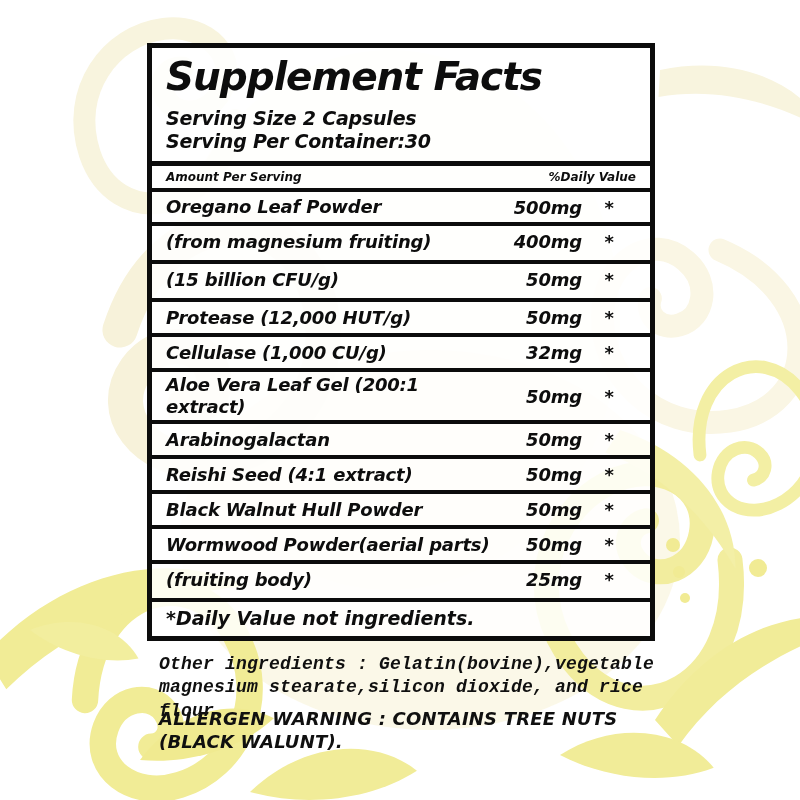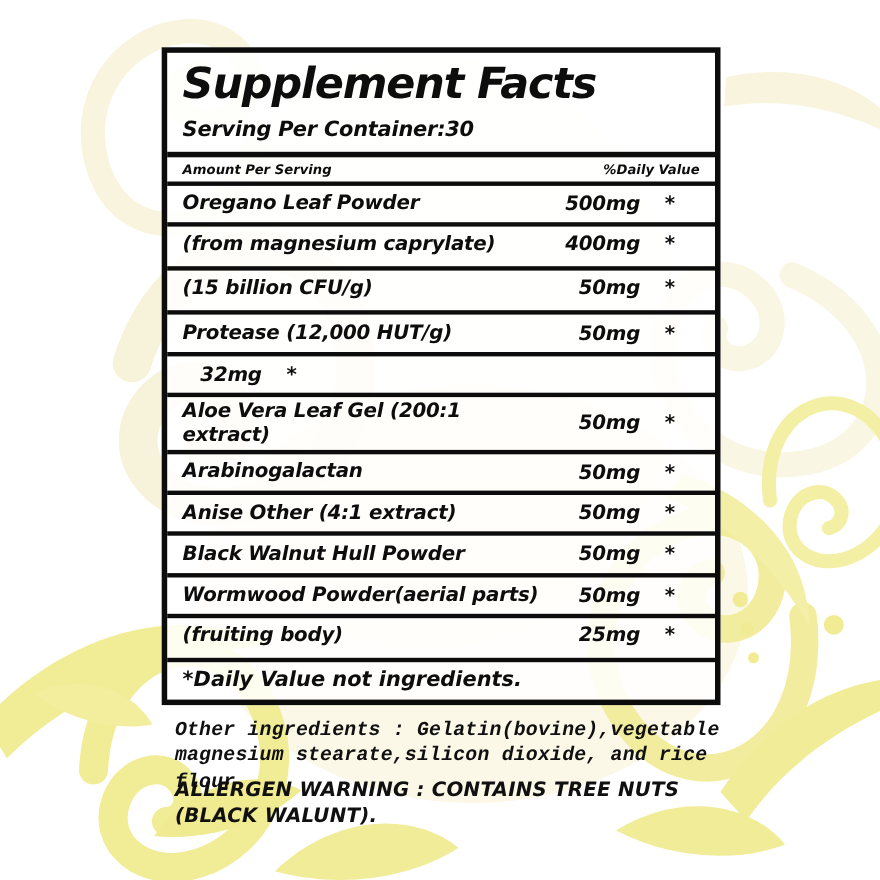--- a/index.html
+++ b/index.html
@@ -88,20 +88,21 @@
         <circle cx="758" cy="568" r="9"></circle>
       </g>
     </g>
   </svg>
 
   <div class="label-box">
 
     <div class="title-section">
       <div class="title">Supplement Facts</div>
       <div class="serving-block">
+        <div>Serving Size 2 Capsules</div>
         <div>Serving Per Container:30</div>
       </div>
     </div>
 
     <div class="header-row">
       <span>Amount Per Serving</span>
       <span>%Daily Value</span>
     </div>
 
     <div id="rows">
@@ -109,21 +110,21 @@
     <div class="row-name-wrap">
       <div class="row-name">Oregano Leaf Powder</div>
 
     </div>
     <div class="row-amount">500mg</div>
     <div class="row-dv">*</div>
   </div>
 
   <div class="row multi">
     <div class="row-name-wrap">
-      <div class="row-sub">(from magnesium caprylate)</div>
+      <div class="row-sub">(from magnesium fruiting)</div>
     </div>
     <div class="row-amount">400mg</div>
     <div class="row-dv">*</div>
   </div>
 
   <div class="row multi">
     <div class="row-name-wrap">
       <div class="row-sub">(15 billion CFU/g)</div>
     </div>
     <div class="row-amount">50mg</div>
@@ -133,20 +134,24 @@
   <div class="row">
     <div class="row-name-wrap">
       <div class="row-name">Protease (12,000 HUT/g)</div>
 
     </div>
     <div class="row-amount">50mg</div>
     <div class="row-dv">*</div>
   </div>
 
   <div class="row">
+    <div class="row-name-wrap">
+      <div class="row-name">Cellulase (1,000 CU/g)</div>
+
+    </div>
     <div class="row-amount">32mg</div>
     <div class="row-dv">*</div>
   </div>
 
   <div class="row">
     <div class="row-name-wrap">
       <div class="row-name">Aloe Vera Leaf Gel (200:1 extract)</div>
 
     </div>
     <div class="row-amount">50mg</div>
@@ -157,21 +162,21 @@
     <div class="row-name-wrap">
       <div class="row-name">Arabinogalactan</div>
 
     </div>
     <div class="row-amount">50mg</div>
     <div class="row-dv">*</div>
   </div>
 
   <div class="row">
     <div class="row-name-wrap">
-      <div class="row-name">Anise Other (4:1 extract)</div>
+      <div class="row-name">Reishi Seed (4:1 extract)</div>
 
     </div>
     <div class="row-amount">50mg</div>
     <div class="row-dv">*</div>
   </div>
 
   <div class="row">
     <div class="row-name-wrap">
       <div class="row-name">Black Walnut Hull Powder</div>
 

